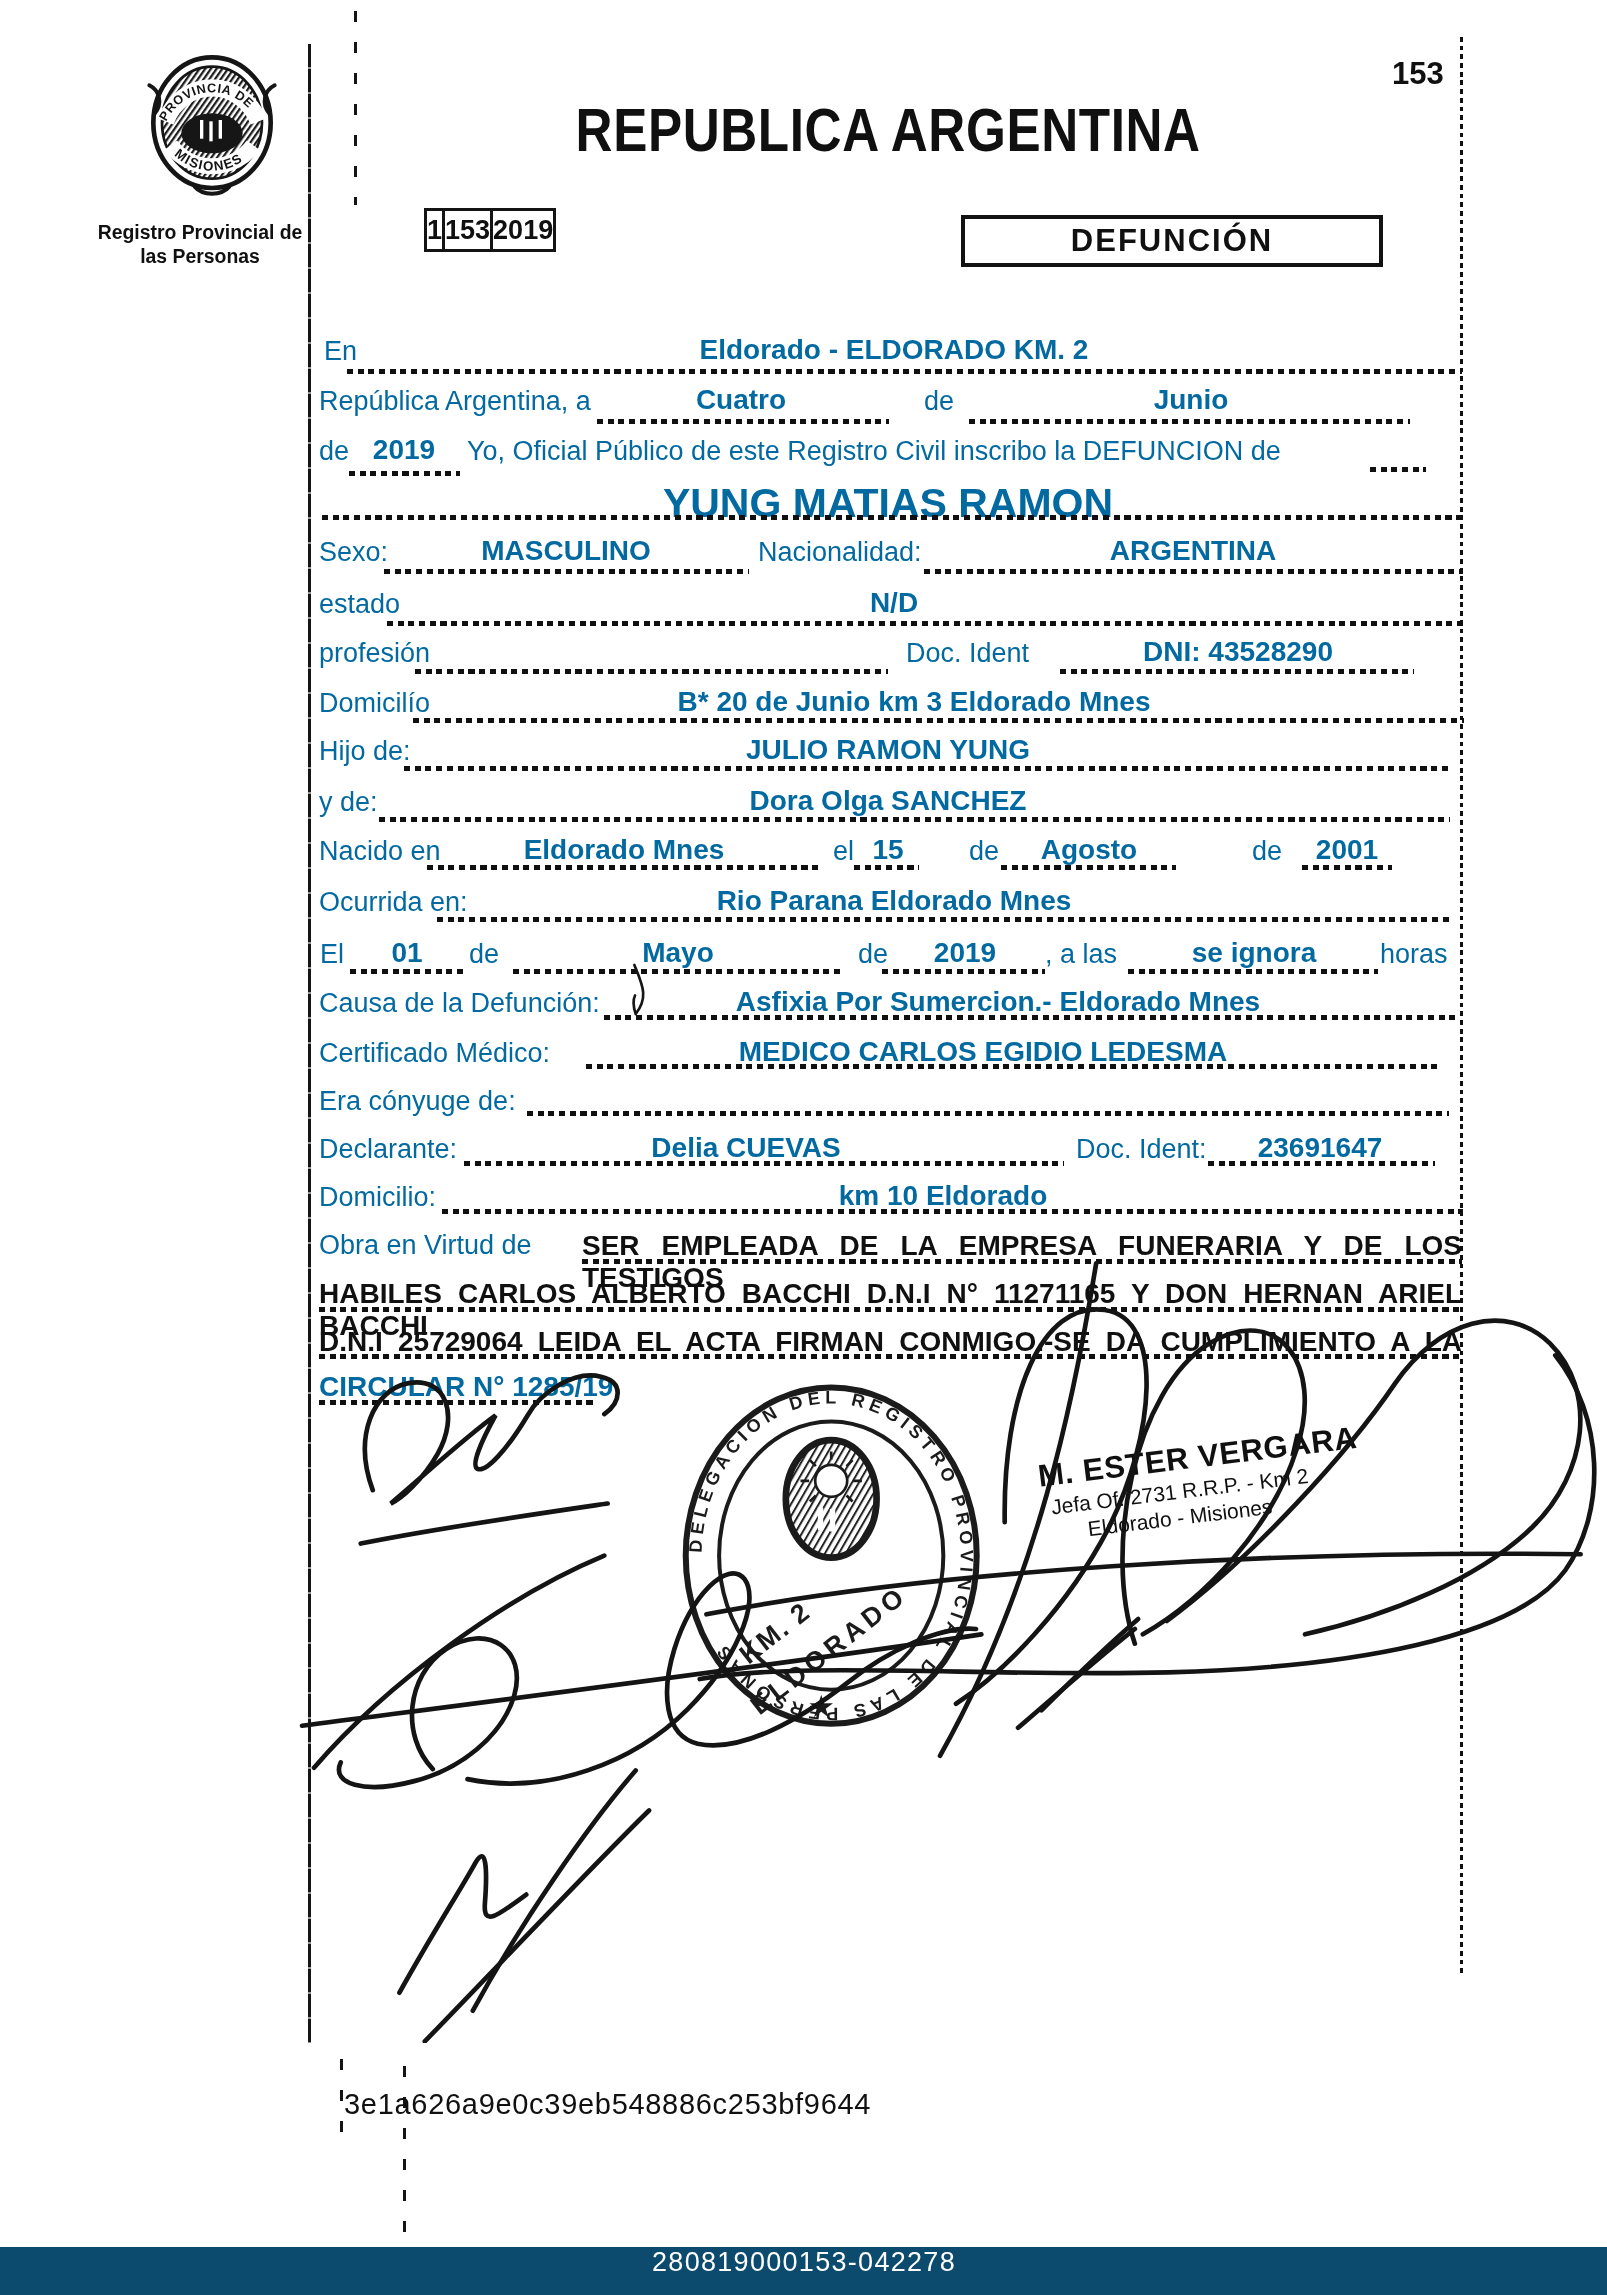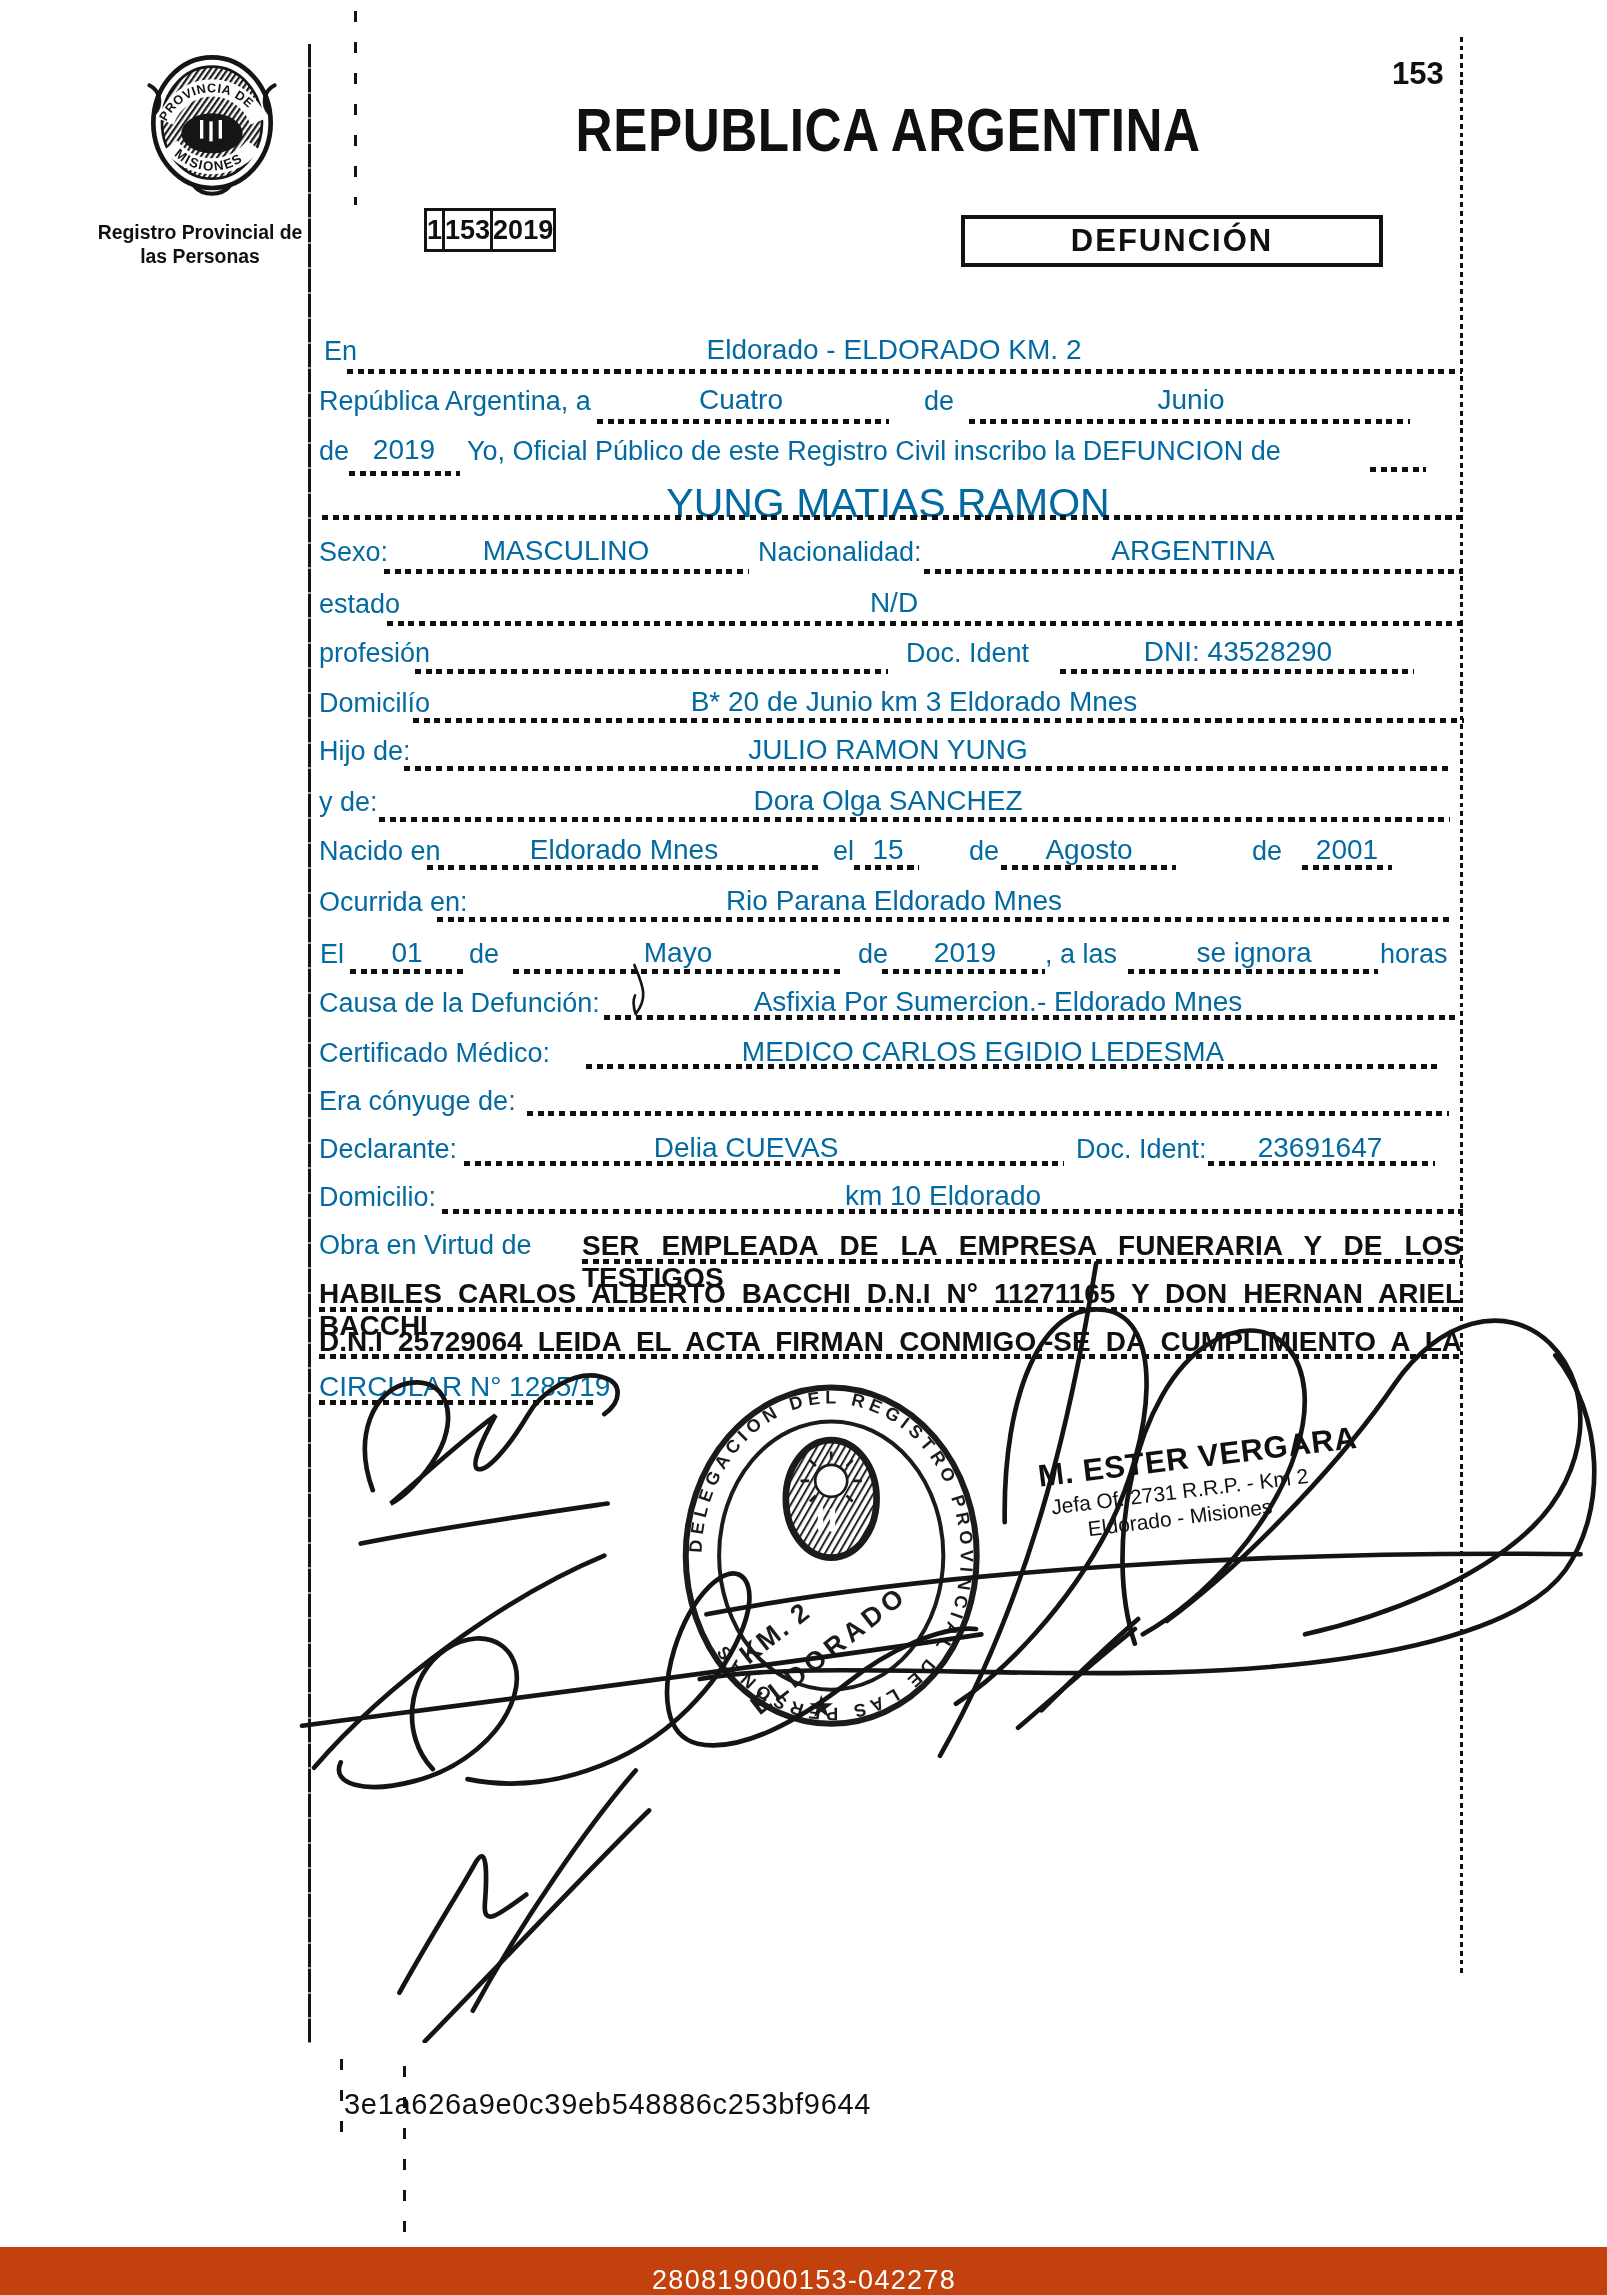--- a/index.html
+++ b/index.html
@@ -1,20 +1,20 @@
 <!DOCTYPE html>
 <html style="font-size:10.7px"><head>
 <meta charset="utf-8">
 <style>
   *{box-sizing:border-box}
   html,body{margin:0;padding:0;background:#e8e8e8}
   .page{position:relative;width:1608px;height:2295px;background:#ffffff;overflow:hidden;
         font-family:"Liberation Sans",sans-serif;color:#101010}
   .t{position:absolute;white-space:nowrap;font-size:27px;line-height:1.1;color:#0369a1}
-  .v{font-weight:400;font-size:28px}
+  .v{font-weight:700;font-size:28px}
   .c{transform:translateX(-50%)}
   .dots{position:absolute;height:5.3px;
         background-image:repeating-linear-gradient(90deg,#101010 0 6px,transparent 6px 10.7px)}
   .just{position:absolute;font-weight:700;font-size:28px;line-height:1.15;
         text-align:justify;text-align-last:justify;color:#101010}
   .title{position:absolute;left:314px;top:100px;width:1148px;text-align:center;
          font-weight:700;font-size:61px;line-height:1}
   .title>span{display:inline-block;transform:scaleX(.84);transform-origin:50% 50%;letter-spacing:0.7px}
   .pagenum{position:absolute;left:1392px;top:56px;font-weight:700;font-size:31px}
   .idtable{position:absolute;left:424px;top:208px;border-collapse:collapse}
@@ -27,22 +27,22 @@
         background:repeating-linear-gradient(180deg,#151515 0 23px,rgba(21,21,21,.45) 23px 25px)}
   .vline-right{position:absolute;left:1460px;top:37px;width:2.7px;height:1939px;
         background:repeating-linear-gradient(180deg,#101010 0 4.7px,transparent 4.7px 8.7px)}
   .vdash{position:absolute;width:2.7px;
         background:repeating-linear-gradient(180deg,#141414 0 10.7px,transparent 10.7px 31px)}
   .officialblock{position:absolute;left:1036px;top:1459px;transform:rotate(-7deg);transform-origin:0 0}
   .off-name{font-weight:700;font-size:31px;letter-spacing:0.7px;white-space:nowrap}
   .off-title{font-size:21px;margin-left:9.3px;margin-top:2px;white-space:nowrap}
   .off-loc{font-size:21px;margin-left:43px;margin-top:2px;white-space:nowrap}
   .hash{position:absolute;left:344px;top:2088px;font-weight:400;font-size:29px;letter-spacing:0.7px}
-  .footer-bar{position:absolute;left:0;top:2247px;width:1608px;height:49px;background:#c2410c;
-              display:flex;align-items:flex-end;justify-content:center}
+  .footer-bar{position:absolute;left:0;top:2247px;width:1608px;height:49px;background:#0c4a6e;
+              display:flex;align-items:flex-start;justify-content:center}
   .footer-code{color:#ffffff;font-size:27px;letter-spacing:1.3px}
   svg{position:absolute;pointer-events:none}
   svg text{font-family:"Liberation Sans",sans-serif}
 </style>
 </head>
 <body>
 
 <div class="page">
 
   <div class="vline-left"></div>

